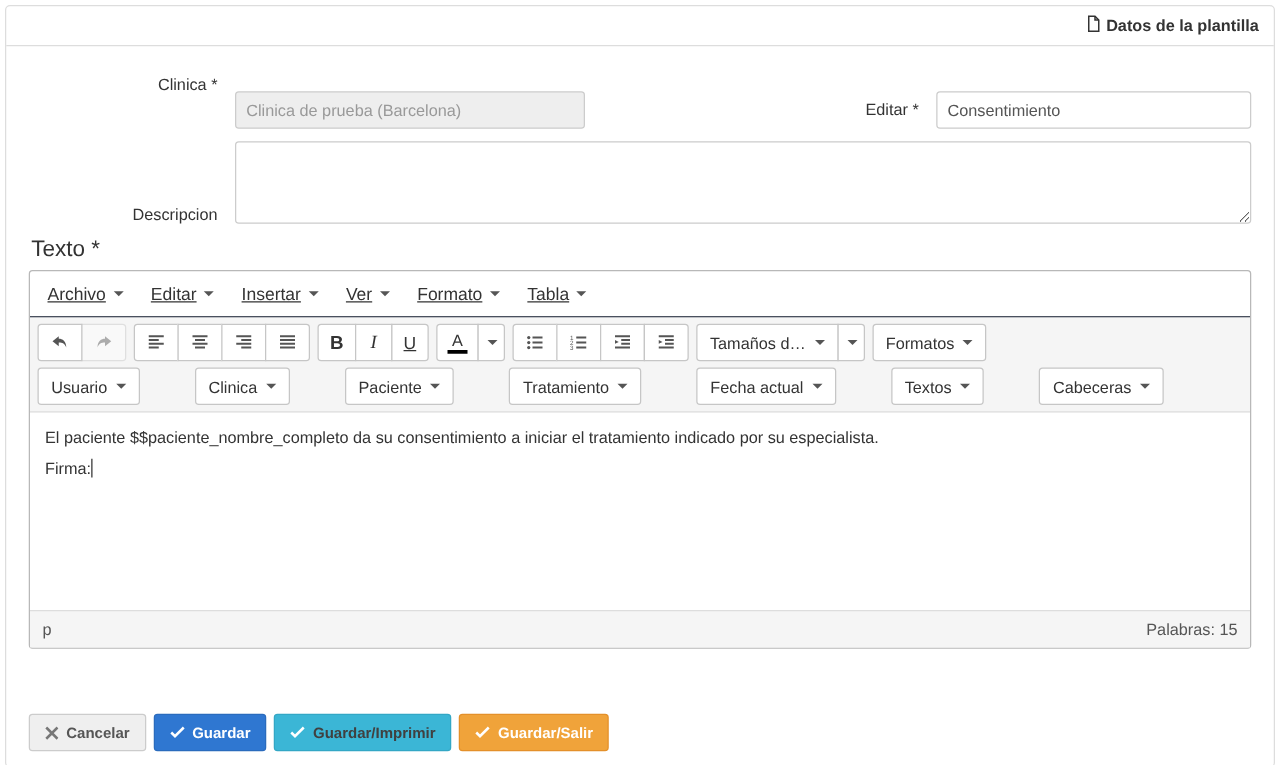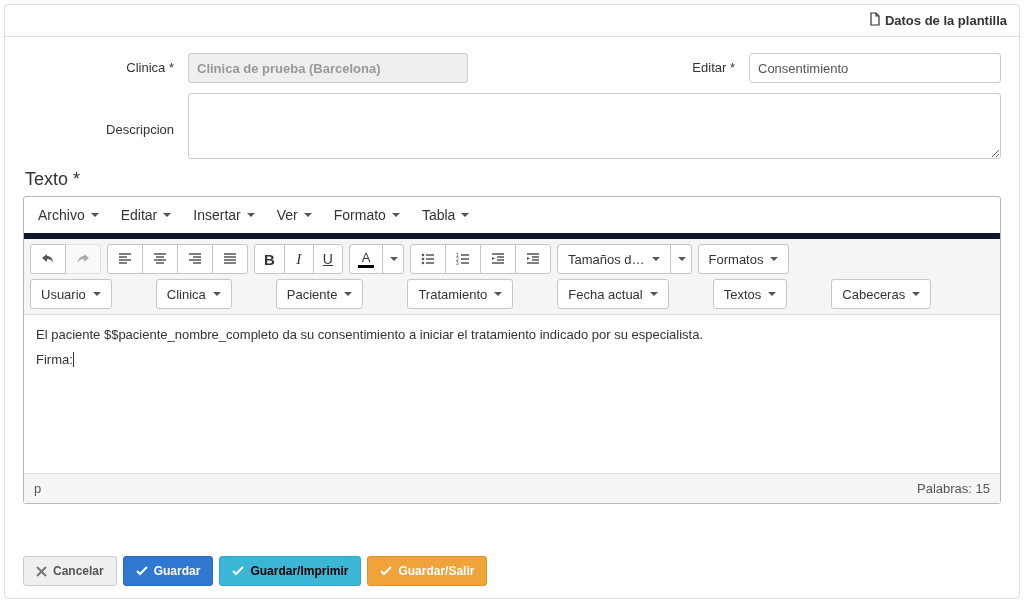--- a/index.html
+++ b/index.html
@@ -3,32 +3,32 @@
 <meta charset="utf-8">
 <style>
   * { box-sizing: border-box; }
   html, body { margin: 0; padding: 0; font-family: "Helvetica Neue", Arial, sans-serif; font-size: 13px; color: #333; background: #fff; }
   .outer { width: 1024px; height: 612px; padding: 4px; }
   .panel { border: 1px solid #ddd; border-radius: 4px; background: #fff; }
   .panel-header { padding: 7px 12px; text-align: right; border-bottom: 1px solid #ddd; font-weight: 700; font-size: 13px; color: #333; }
   .panel-header .icon { display:inline-block; margin-right:4px; vertical-align:-1px; }
   .panel-body { padding: 16px 18px 12px 18px; }
 
-  .form-row { display:flex; align-items:center; margin-bottom:10px; }
+  .form-row { display:flex; align-items:flex-end; margin-bottom:10px; }
   .form-group { display:flex; align-items:flex-start; }
   .form-label { width: 165px; text-align:right; padding-right:14px; padding-top:7px; color:#333; font-size:13px; }
   .form-control { height:30px; padding:5px 8px; border:1px solid #ccc; border-radius:3px; font-size:13px; color:#555; background:#fff; }
-  .form-control.readonly { background:#eee; color:#999; font-weight:700; }
+  .form-control.readonly { background:#eee; color:#999; font-weight:400;margin-top:20px; }
   .form-control::placeholder { color:#999; }
   textarea.form-control { resize: both; }
 
   .editor-label { font-size:18px; margin-bottom:6px; margin-left:2px; color:#333; }
 
   .editor { border:1px solid #b8b8b8; border-radius:3px; background:#fff; }
-  .menubar { display:flex; gap:6px; padding:4px 6px; border-bottom:6px solid #0f172a; }
+  .menubar { display:flex; gap:6px; padding:4px 6px; border-bottom:1px solid #0f172a;text-decoration:underline; }
   .menu-item { padding:6px 8px; color:#333; font-size:14px; cursor:pointer; border-radius:3px; display:flex; align-items:center; gap:4px; }
   .caret { width:0; height:0; border-left:4px solid transparent; border-right:4px solid transparent; border-top:4px solid #555; display:inline-block; margin-left:2px; }
 
   .toolbar-rows { background:#f5f5f5; padding:5px 6px; border-bottom:1px solid #ddd; }
   .toolbar-row { display:flex; flex-wrap:wrap; gap:6px; margin-bottom:5px; }
   .toolbar-row:last-child { margin-bottom:0;gap:44px; }
   .btn-group { display:inline-flex; }
   .tbtn { border:1px solid #c6c6c6; background:#fff; color:#333; font-size:13px; padding:5px 9px; cursor:pointer; display:flex; align-items:center; justify-content:center; min-width:30px; height:30px; line-height:1; }
   .btn-group .tbtn { border-radius:0; margin-left:-1px; }
   .btn-group .tbtn:first-child { border-top-left-radius:3px; border-bottom-left-radius:3px; margin-left:0; }
@@ -41,21 +41,21 @@
   .editor-content p { margin:0 0 4px 0; }
   .text-cursor { border-right:1px solid #333; animation: blink 1s steps(2) infinite; }
   @keyframes blink { 50% { border-color: transparent; } }
 
   .statusbar { display:flex; justify-content:space-between; padding:7px 10px; border-top:1px solid #ddd; background:#f5f5f5; color:#555; font-size:13px; }
 
   .actions { margin-top:16px; display:flex; gap:6px; }
   .btn { border:1px solid transparent; border-radius:3px; padding:7px 12px; font-size:12px; font-weight:700; cursor:pointer; display:inline-flex; align-items:center; gap:6px;margin-top:36px; }
   .btn-default { background:#efefef; border-color:#ccc; color:#555; }
   .btn-primary { background:#2f77d1; border-color:#2a6bbd; color:#fff; }
-  .btn-info    { background:#3bb6d6; border-color:#33a7c5; color:#000000; }
+  .btn-info    { background:#3bb6d6; border-color:#33a7c5; color:#404040; }
   .btn-warning { background:#f0a33a; border-color:#e4902a; color:#fff; }
   .check-svg   { display:inline-block; }
   .x-svg       { display:inline-block; }
 </style>
 </head>
 <body>
 
 <div class="outer">
   <div class="panel">
     <div class="panel-header">

